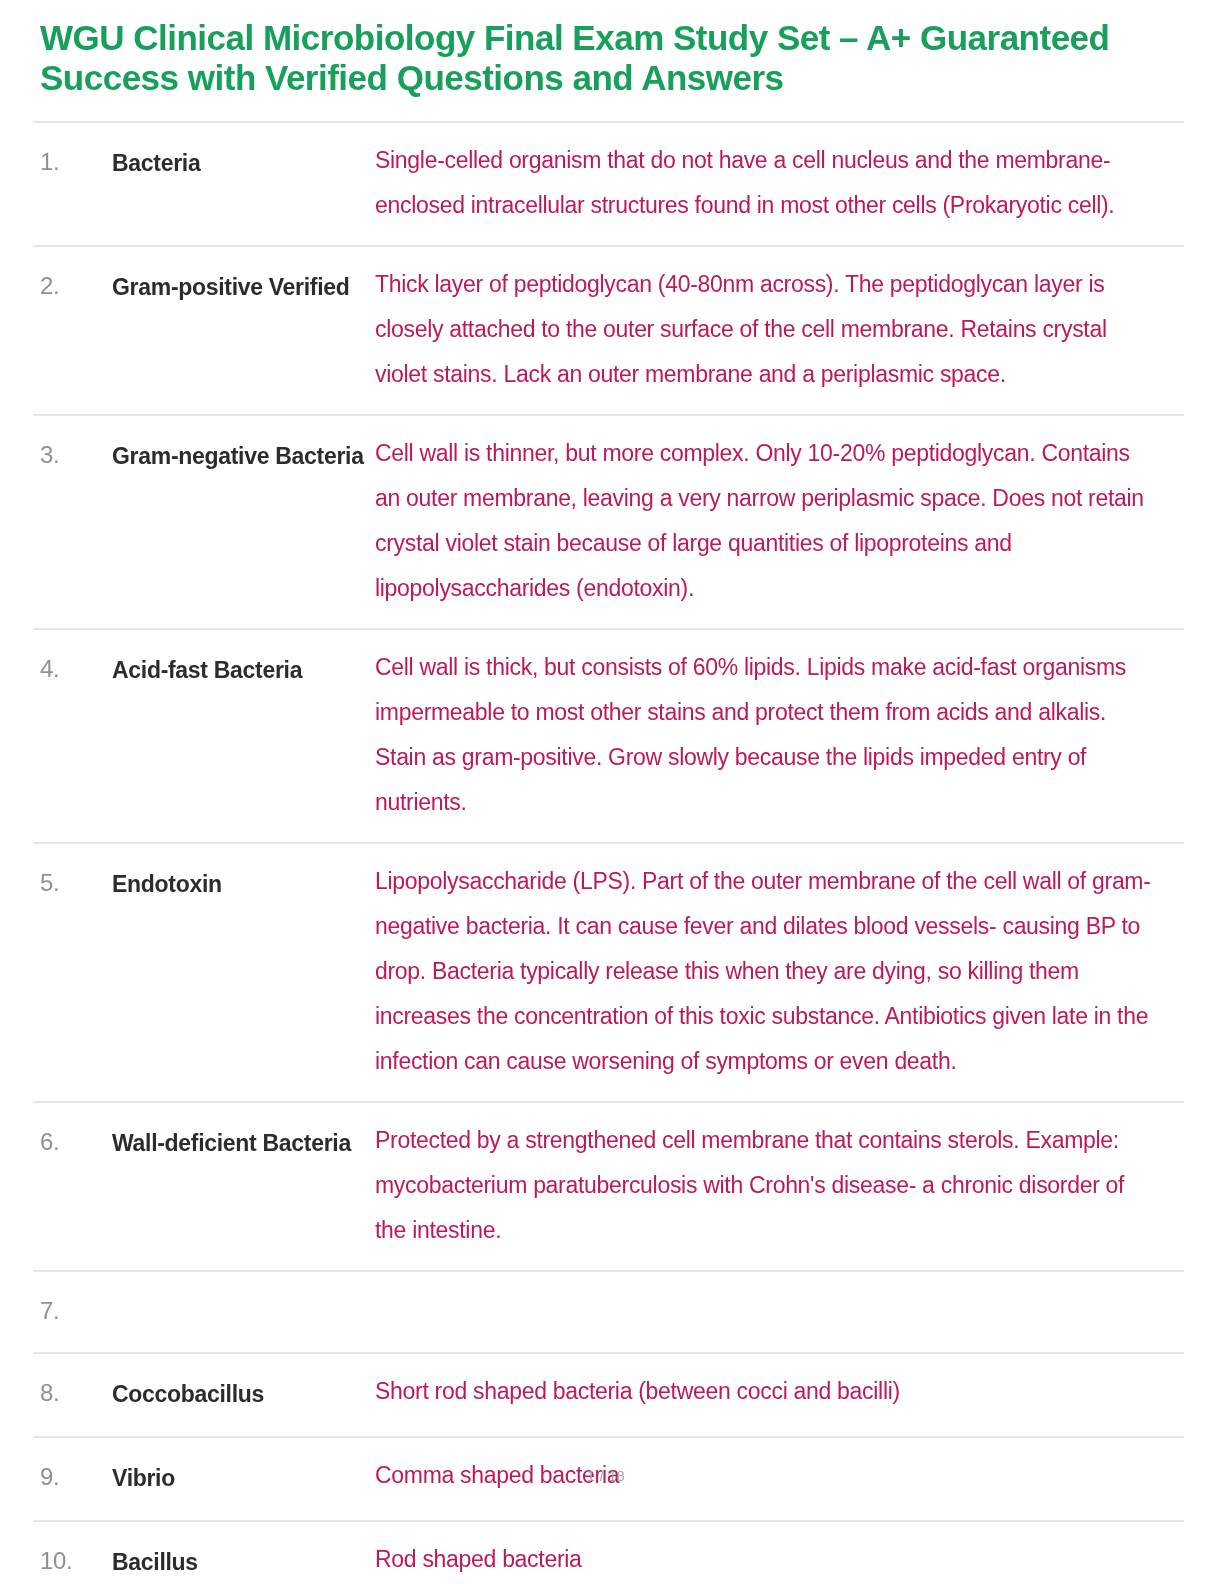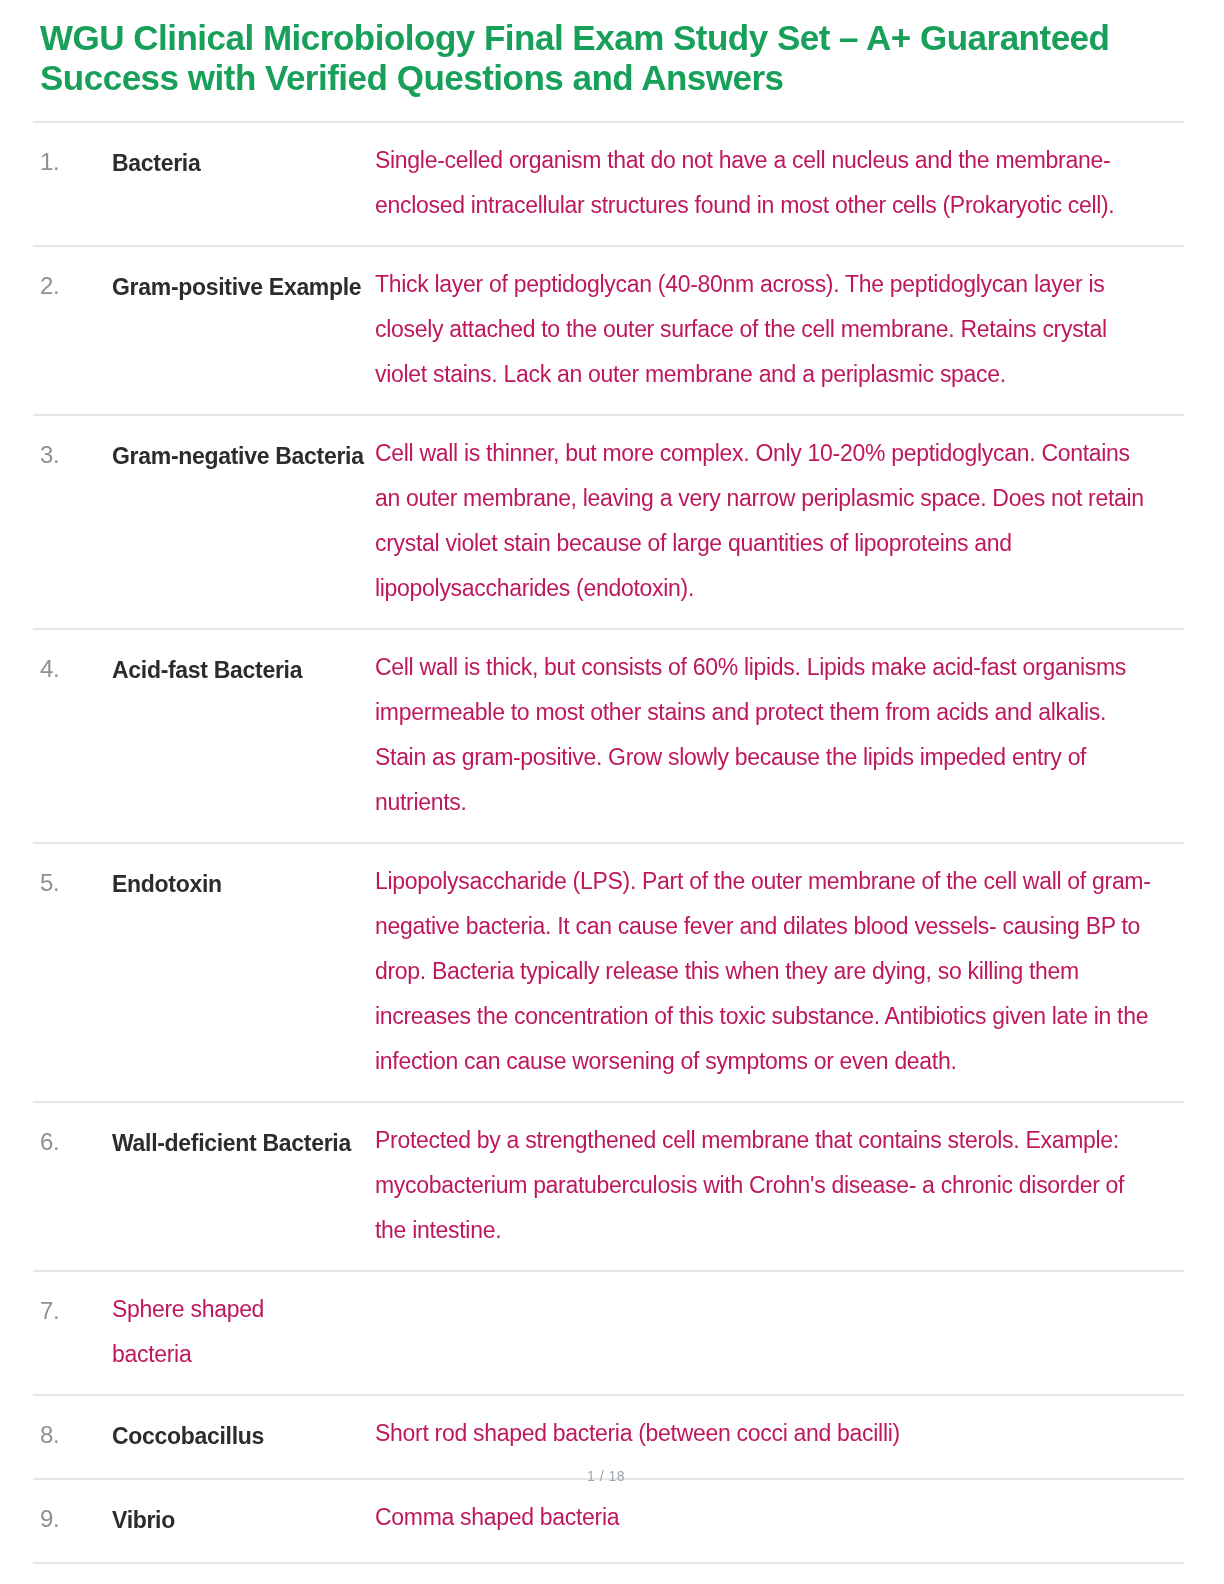--- a/index.html
+++ b/index.html
@@ -85,21 +85,21 @@
 
   <div class="list" id="study-list">
   <div class="row">
     <div class="num">1.</div>
     <div class="term">Bacteria</div>
     <div class="def">Single-celled organism that do not have a cell nucleus and the membrane-enclosed intracellular structures found in most other cells (Prokaryotic cell).</div>
   </div>
 
   <div class="row">
     <div class="num">2.</div>
-    <div class="term">Gram-positive Example</div>
+    <div class="term">Gram-positive Verified</div>
     <div class="def">Thick layer of peptidoglycan (40-80nm across). The peptidoglycan layer is closely attached to the outer surface of the cell membrane. Retains crystal violet stains. Lack an outer membrane and a periplasmic space.</div>
   </div>
 
   <div class="row">
     <div class="num">3.</div>
     <div class="term">Gram-negative Bacteria</div>
     <div class="def">Cell wall is thinner, but more complex. Only 10-20% peptidoglycan. Contains an outer membrane, leaving a very narrow periplasmic space. Does not retain crystal violet stain because of large quantities of lipoproteins and lipopolysaccharides (endotoxin).</div>
   </div>
 
   <div class="row">
@@ -115,21 +115,20 @@
   </div>
 
   <div class="row">
     <div class="num">6.</div>
     <div class="term">Wall-deficient Bacteria</div>
     <div class="def">Protected by a strengthened cell membrane that contains sterols. Example: mycobacterium paratuberculosis with Crohn's disease- a chronic disorder of the intestine.</div>
   </div>
 
   <div class="row">
     <div class="num">7.</div>
-    <div class="def">Sphere shaped bacteria</div>
   </div>
 
   <div class="row">
     <div class="num">8.</div>
     <div class="term">Coccobacillus</div>
     <div class="def">Short rod shaped bacteria (between cocci and bacilli)</div>
   </div>
 
   <div class="row">
     <div class="num">9.</div>

